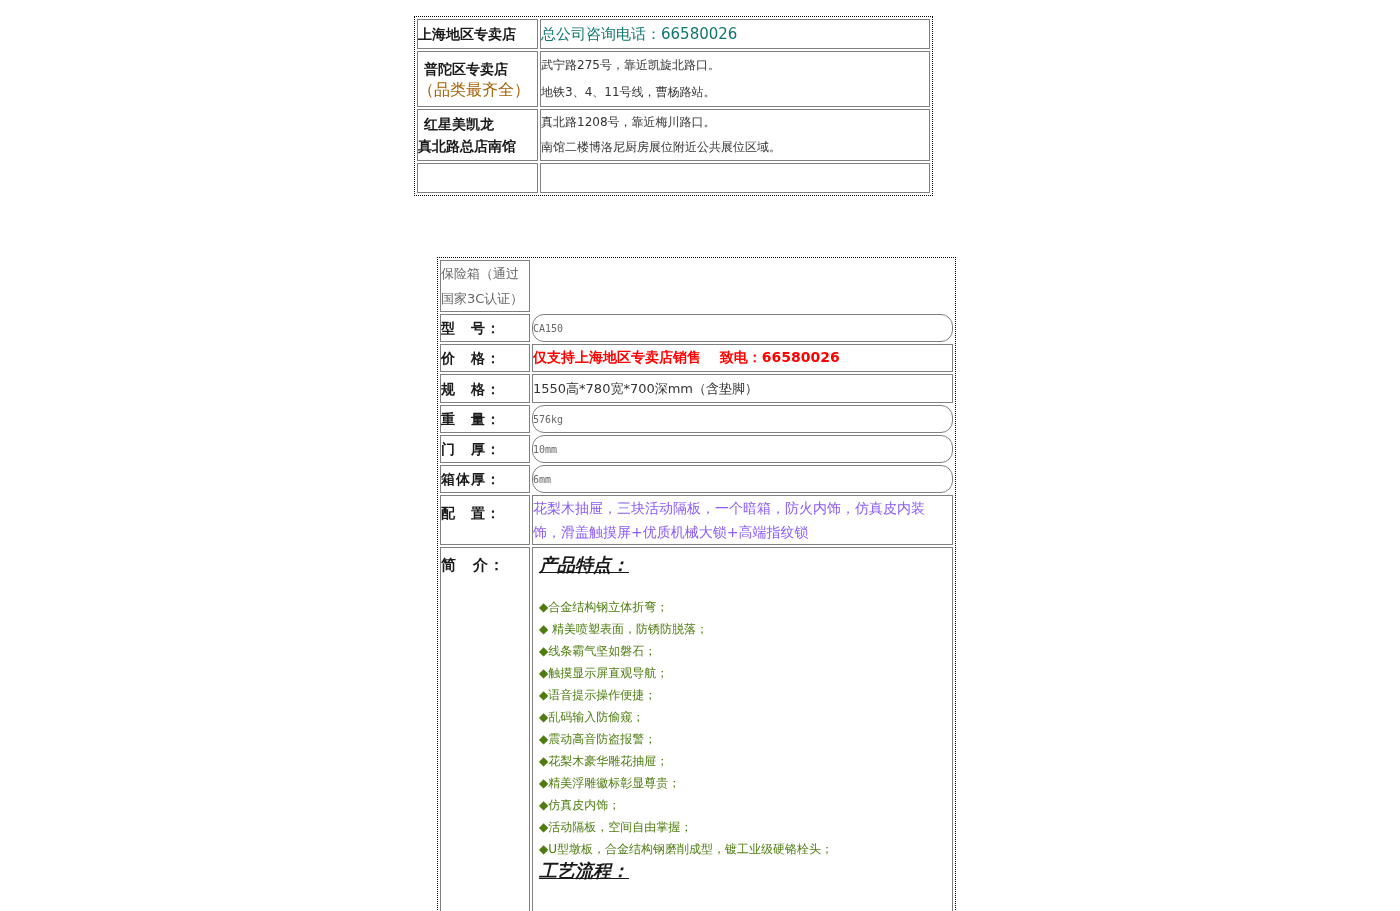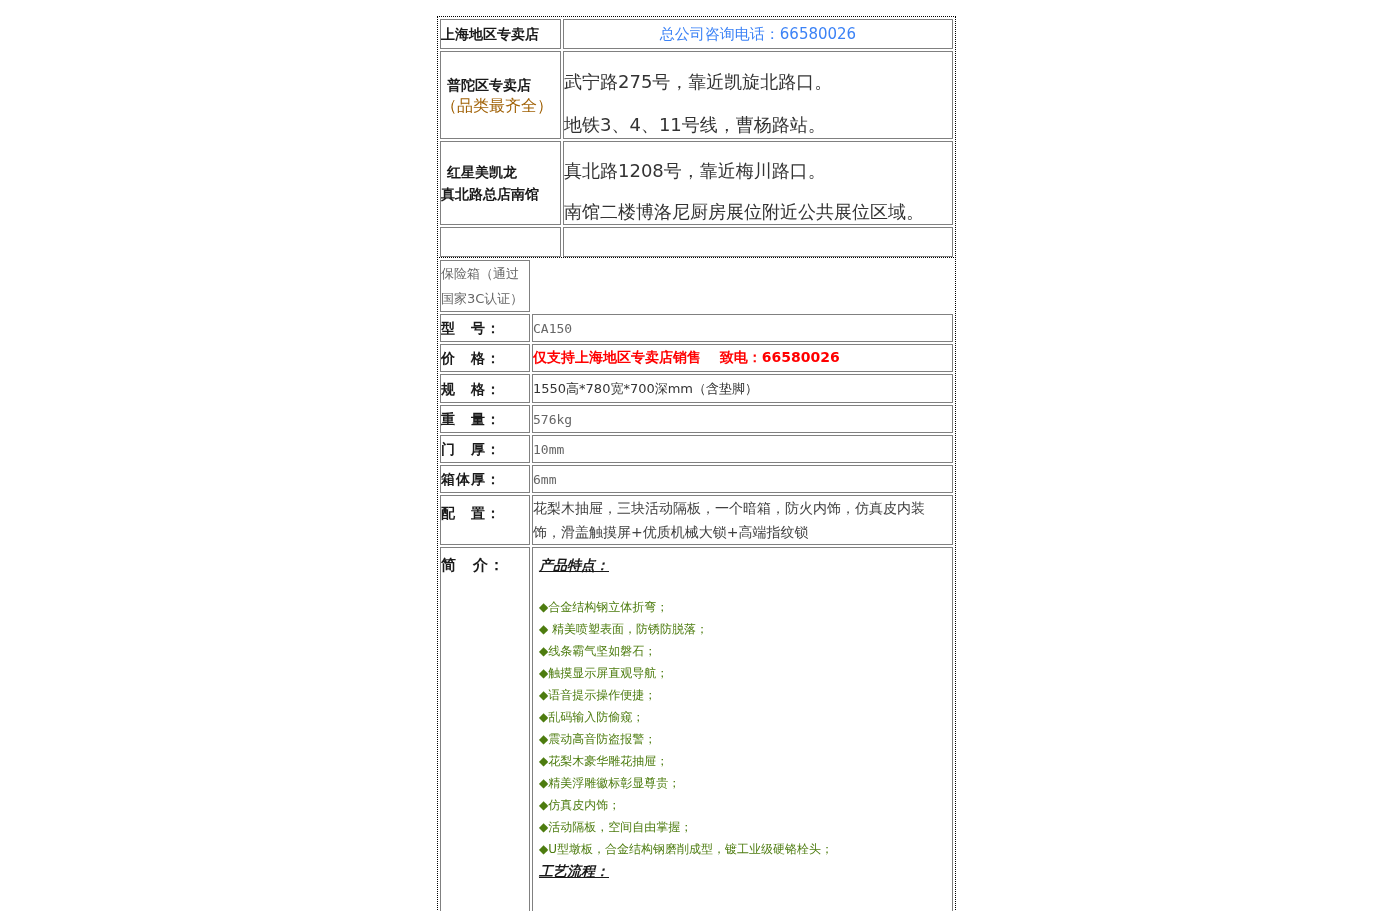--- a/index.html
+++ b/index.html
@@ -21,48 +21,48 @@
     width: 519px;
     background: #ffffff;
   }
   table.spec td {
     border: 1px solid #808080;
     vertical-align: middle;
     overflow: hidden;
     padding: 0;
   }
 
-  #store-table { position: absolute; left: 437px; top: 16px; }
+  #store-table { position: absolute; left: 414px; top: 16px; }
   #product-table { position: absolute; left: 437px; top: 257px; }
 
   
   .t1-lab { width: 119px; padding: 2px 4px 2px 8px; }
   .t1-val { padding: 1px 6px 1px 6px; }
   .lab-main { font-size: 14px; font-weight: bold; color: #1a1a1a; line-height: 22px; }
   .lab-sub  { font-size: 16px; font-weight: normal; color: #a16207; line-height: 20px; }
   .lab-indent { padding-left: 6px; }
-  .addr { font-size: 18px; color: #333333; line-height: 27px; margin-top: 16px; }
-  .muted { font-size: 15px; color: #3b82f6; line-height: 24px; text-align: center; }
+  .addr { font-size: 12px; color: #333333; line-height: 27px; }
+  .muted { font-size: 15px; color: #0f766e; line-height: 24px; }
 
   
   .t2-lab { width: 88px; padding: 2px 2px 2px 8px; }
   .t2-lab .lab-main { font-size: 14px; letter-spacing: 1px; }
   .cell-none { border: none !important; }
   .cert { font-size: 13px; color: #666666; line-height: 25px; padding: 2px 2px 2px 8px; font-weight: normal; margin-top: 12px; }
-  .v-mono { font-family: "DejaVu Sans Mono", monospace; font-size: 13px; color: #666666; padding-left: 10px; }
+  .v-mono { font-family: "DejaVu Sans Mono", monospace; font-size: 10px; color: #666666; padding-left: 10px; border-radius: 12px; }
   .v-red  { font-size: 14px; font-weight: bold; color: #ff0000; padding-left: 4px; }
   .v-big  { font-size: 13px; color: #333333; padding-left: 4px; }
-  .v-text { font-size: 14px; color: #404040; line-height: 24px; padding: 2px 6px 2px 4px; }
+  .v-text { font-size: 14px; color: #8b5cf6; line-height: 24px; padding: 2px 6px 2px 4px; }
   .top-align { vertical-align: top !important; }
   .top-align .lab-main { padding-top: 6px; }
 
   .intro-cell { vertical-align: top !important; padding: 6px 10px 8px 6px !important; }
   .intro-body { min-height: 350px; }
   .intro-title {
-    font-size: 14px;
+    font-size: 18px;
     font-weight: bold;
     font-style: italic;
     color: #1a1a1a;
     text-decoration: underline;
     line-height: 22px;
     display: inline-block;
     padding-right: 14px;
   }
   .blank-line { height: 20px; }
   .feature { font-size: 12px; color: #4d7c0f; line-height: 22px; white-space: pre-wrap; }

